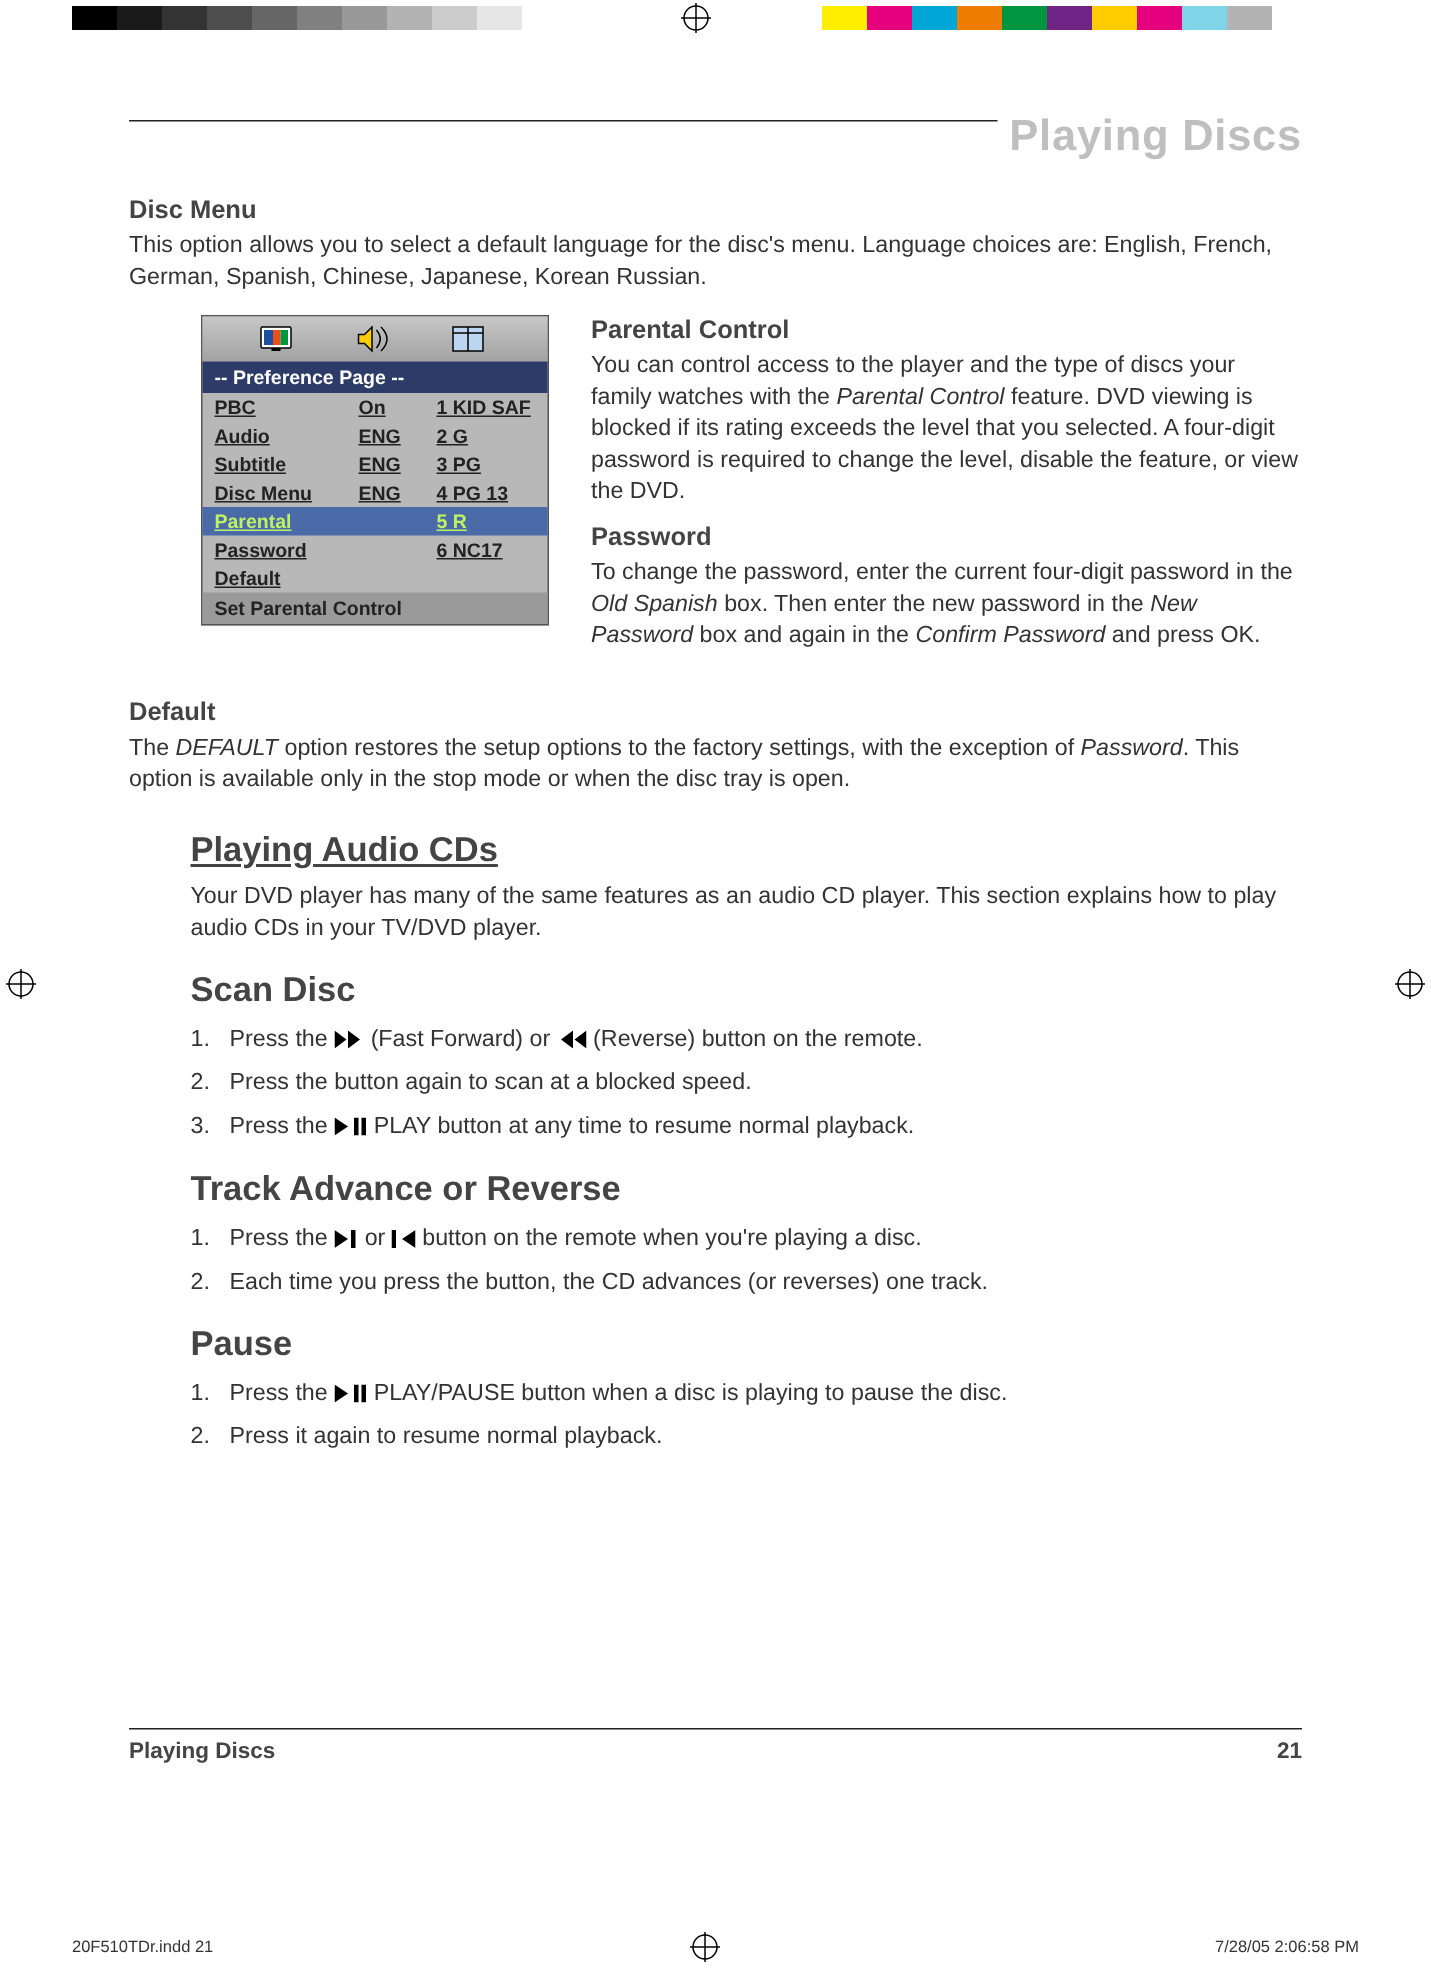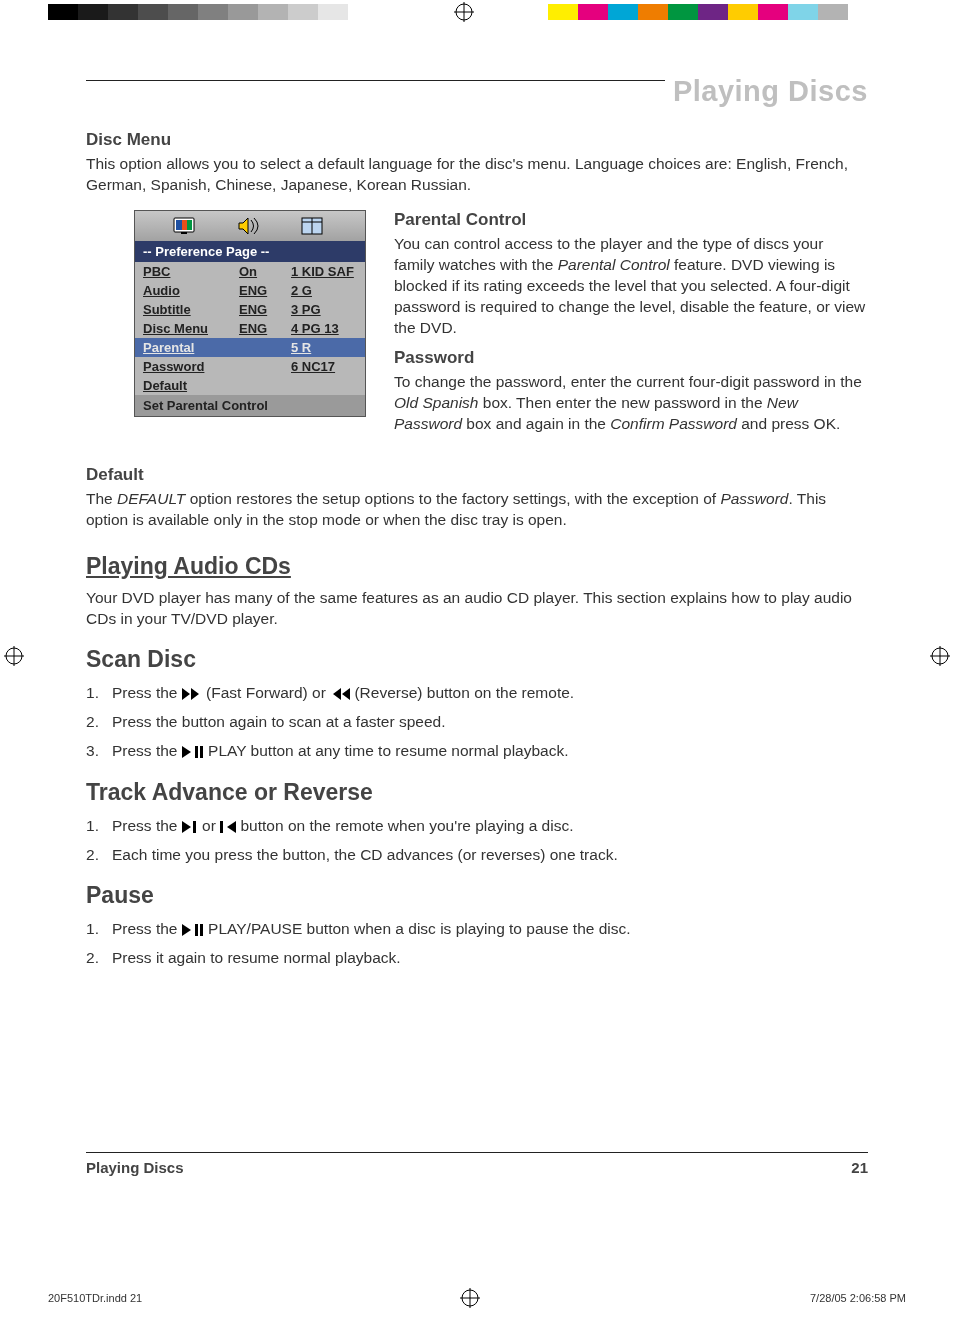--- a/index.html
+++ b/index.html
@@ -28,30 +28,30 @@
   .leftcol { width: 280px; flex: none; padding-left: 48px; }
   .rightcol { flex: 1; }
 
   
   .ui-box { border: 1px solid #555; background: #b8b8b8; font-family: Arial, Helvetica, sans-serif; font-size: 13px; font-weight: 700; }
   .ui-tabs { height: 30px; background: linear-gradient(#c7c7c7,#a2a2a2); display: flex; align-items:center; gap: 42px; padding-left:38px;}
   .tab-icon { width: 22px; height: 18px; display:inline-block; }
   .ui-title { background: #2d3b68; color: #fff; padding: 3px 8px; font-size: 13px; }
   .ui-rows { }
   .ui-row { display: flex; padding: 2px 6px 2px 8px; color: #222; text-decoration: underline; }
-  .ui-row.sel { background: #4b6aa8; color: #e5e5e5; }
+  .ui-row.sel { background: #4b6aa8; color: #bef264; }
   .ui-row .c1 { width: 96px; }
   .ui-row .c2 { width: 52px; }
   .ui-row .c3 { flex:1; }
   .ui-foot { background:#9a9a9a; padding:3px 8px; color:#222; }
 
   .rightcol .sub-h { font-size: 17px; font-weight: 700; color: #444; }
   .rightcol p { font-size: 15.5px; line-height: 1.35; color: #333; margin-top: 4px; margin-bottom: 10px;}
 
-  .bigsec { margin-top: 22px; }
+  .bigsec { margin-top: 22px; margin-left: 41px; }
   .h-underline { font-size: 23px; font-weight: 700; color: #444; text-decoration: underline; }
   .h-nou { font-size: 23px; font-weight: 700; color: #444; margin-top: 16px;}
   ol.steps { margin: 8px 0 0 0; padding-left: 0; list-style: none; counter-reset: step; }
   ol.steps li { font-size: 15.5px; line-height: 1.5; color:#333; margin: 4px 0 6px 0; padding-left: 26px; position: relative;}
   ol.steps li::before { counter-increment: step; content: counter(step) "."; position: absolute; left: 0; }
 
   .glyph { display:inline-block; vertical-align: -2px; }
   .glyph svg { display:block; }
 
   .ftr { position: absolute; bottom: 24px; left: 0; width: 100%; border-top: 1px solid #222; padding-top: 6px; display:flex; justify-content: space-between; font-size: 15px; font-weight: 600; color:#444;}
@@ -204,21 +204,21 @@
     <div class="h-underline">Playing Audio CDs</div>
     <p class="body-p" style="margin-top:8px">Your DVD player has many of the same features as an audio CD player. This section explains how to play audio CDs in your TV/DVD player.</p>
 
     <div class="h-nou">Scan Disc</div>
     <ol class="steps">
       <li>Press the <span class="glyph"><svg width="20" height="12">
               <path d="M0 0l8 6-8 6z M9 0l8 6-8 6z" fill="#000"></path>
             </svg></span> (Fast Forward) or <span class="glyph"><svg width="20" height="12">
               <path d="M20 0l-8 6 8 6z M11 0l-8 6 8 6z" fill="#000"></path>
             </svg></span> (Reverse) button on the remote.</li>
-      <li>Press the button again to scan at a faster speed.</li>
+      <li>Press the button again to scan at a blocked speed.</li>
       <li>Press the  <span class="glyph"><svg width="22" height="12">
               <path d="M0 0l9 6-9 6z" fill="#000"></path>
               <path d="M11 0l3 6-3 6z" fill="none"></path>
               <rect x="13" y="0" width="3" height="12" fill="#000"></rect>
               <rect x="18" y="0" width="3" height="12" fill="#000"></rect>
             </svg></span>  PLAY button at any time to resume normal playback.</li>
     </ol>
 
     <div class="h-nou">Track Advance or Reverse</div>
     <ol class="steps">

